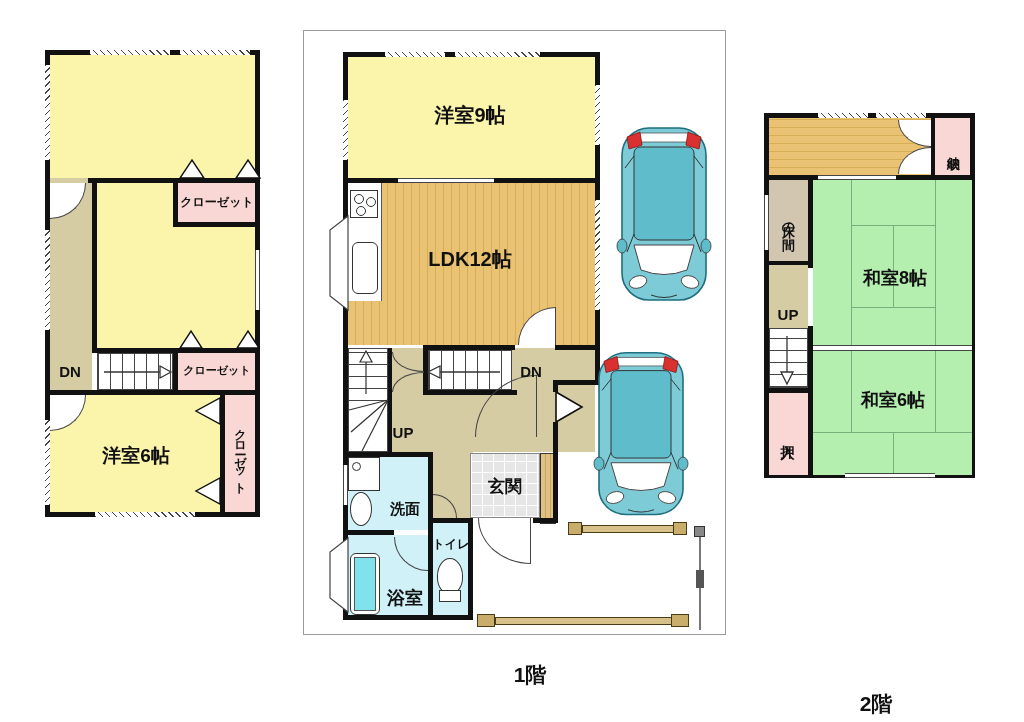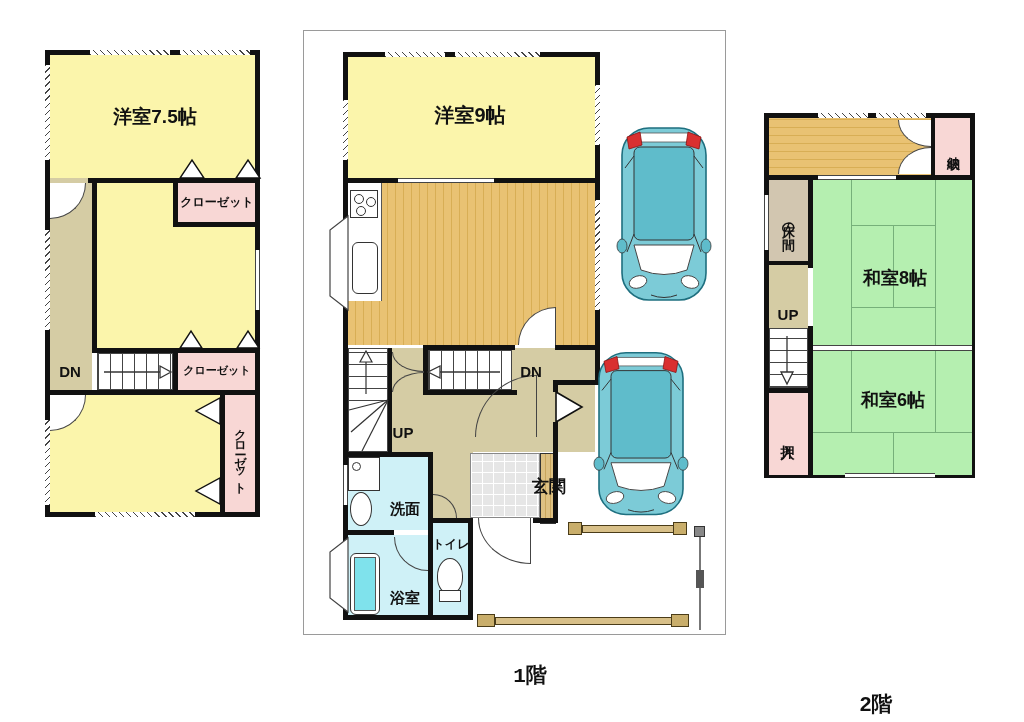--- a/index.html
+++ b/index.html
@@ -71,24 +71,24 @@
   <div class="arc arc-br" style="left:50px;top:395px;width:36px;height:36px;"></div>
 
   <div class="hatch-v" style="left:45px;top:65px;width:5px;height:95px;"></div>
   <div class="hatch-v" style="left:45px;top:230px;width:5px;height:100px;"></div>
   <div class="hatch-v" style="left:45px;top:420px;width:5px;height:85px;"></div>
   <div class="hatch-h" style="left:90px;top:50px;width:80px;height:5px;"></div>
   <div class="hatch-h" style="left:180px;top:50px;width:70px;height:5px;"></div>
   <div class="hatch-h" style="left:95px;top:512px;width:100px;height:5px;"></div>
   <div class="wint-v" style="left:255px;top:250px;width:5px;height:60px;"></div>
 
-  <div class="lbl" style="left:85px;top:104px;width:140px;height:26px;font-size:19px;">洋室7.5帖</div>
   <div class="lbl" style="left:180px;top:194px;width:74px;height:17px;font-size:12px;">クローゼット</div>
   <div class="lbl" style="left:52px;top:360px;width:36px;height:22px;font-size:15px;">DN</div>
   <div class="lbl" style="left:180px;top:362px;width:74px;height:17px;font-size:11px;">クローゼット</div>
+  <div class="lbl" style="left:66px;top:443px;width:140px;height:26px;font-size:19px;">洋室6帖</div>
   <div class="vlbl" style="left:228px;top:400px;width:24px;height:108px;font-size:12px;letter-spacing:0;">クローゼット</div>
 
   <div class="abs" style="left:303px;top:30px;width:423px;height:605px;border:1px solid #9a9a9a;background:#fff;box-sizing:border-box;"></div>
 
   <div class="abs yellow" style="left:348px;top:57px;width:247px;height:121px;"></div>
   <div class="abs woodv" style="left:348px;top:183px;width:247px;height:162px;"></div>
   <div class="abs" style="left:348px;top:183px;width:34px;height:118px;background:#fff;border-right:1px solid #555;box-sizing:border-box;"></div>
   <div class="fixt" style="left:350px;top:190px;width:28px;height:28px;"></div>
   <div class="abs" style="left:354px;top:194px;width:8px;height:8px;border:1px solid #333;border-radius:50%;"></div>
   <div class="abs" style="left:366px;top:197px;width:8px;height:8px;border:1px solid #333;border-radius:50%;"></div>
@@ -149,26 +149,27 @@
 
   <div class="hatch-h" style="left:385px;top:52px;width:60px;height:5px;"></div>
   <div class="hatch-h" style="left:455px;top:52px;width:85px;height:5px;"></div>
   <div class="hatch-v" style="left:595px;top:85px;width:5px;height:60px;"></div>
   <div class="hatch-v" style="left:595px;top:200px;width:5px;height:110px;"></div>
   <div class="hatch-v" style="left:343px;top:100px;width:5px;height:60px;"></div>
   <div class="wint-h" style="left:398px;top:178px;width:96px;height:5px;"></div>
   <div class="wint-v" style="left:343px;top:465px;width:5px;height:40px;"></div>
 
   <div class="lbl" style="left:400px;top:102px;width:140px;height:26px;font-size:20px;text-align:right;">洋室9帖</div>
+  <div class="lbl" style="left:400px;top:246px;width:140px;height:26px;font-size:20px;">LDK12帖</div>
   <div class="lbl" style="left:514px;top:360px;width:34px;height:22px;font-size:15px;">DN</div>
   <div class="lbl" style="left:388px;top:422px;width:30px;height:20px;font-size:15px;">UP</div>
   <div class="lbl" style="left:382px;top:499px;width:46px;height:20px;font-size:15px;">洗面</div>
-  <div class="lbl" style="left:382px;top:588px;width:46px;height:20px;font-size:15px;">浴室</div>
+  <div class="lbl" style="left:382px;top:588px;width:46px;height:20px;font-size:18px;">浴室</div>
   <div class="lbl" style="left:431px;top:536px;width:40px;height:16px;font-size:12px;">トイレ</div>
-  <div class="lbl" style="left:473px;top:475px;width:64px;height:22px;font-size:17px;padding-left:44px;">玄関</div>
+  <div class="lbl" style="left:473px;top:475px;width:64px;height:22px;font-size:17px;">玄関</div>
 
   <div class="abs" style="left:582px;top:525px;width:93px;height:8px;background:#D8C089;border:1px solid #4a3c18;box-sizing:border-box;"></div>
   <div class="abs" style="left:568px;top:522px;width:14px;height:13px;background:#C9AE6B;border:1px solid #4a3c18;box-sizing:border-box;"></div>
   <div class="abs" style="left:673px;top:522px;width:14px;height:13px;background:#C9AE6B;border:1px solid #4a3c18;box-sizing:border-box;"></div>
   <div class="abs" style="left:495px;top:617px;width:178px;height:8px;background:#D8C089;border:1px solid #4a3c18;box-sizing:border-box;"></div>
   <div class="abs" style="left:477px;top:614px;width:18px;height:13px;background:#C9AE6B;border:1px solid #4a3c18;box-sizing:border-box;"></div>
   <div class="abs" style="left:671px;top:614px;width:18px;height:13px;background:#C9AE6B;border:1px solid #4a3c18;box-sizing:border-box;"></div>
   <div class="abs" style="left:699px;top:530px;width:2px;height:100px;background:#777;"></div>
   <div class="abs" style="left:694px;top:526px;width:11px;height:11px;background:#888;border:1px solid #333;box-sizing:border-box;"></div>
   <div class="abs" style="left:696px;top:570px;width:8px;height:18px;background:#555;"></div>
@@ -208,21 +209,21 @@
   <div class="wint-h" style="left:845px;top:473px;width:90px;height:5px;"></div>
   <div class="wint-v" style="left:764px;top:195px;width:5px;height:55px;"></div>
 
   <div class="vlbl" style="left:939px;top:124px;width:28px;height:46px;font-size:13px;letter-spacing:0;">収納</div>
   <div class="vlbl" style="left:773px;top:185px;width:30px;height:72px;font-size:13px;letter-spacing:0;">床の間</div>
   <div class="lbl" style="left:770px;top:303px;width:36px;height:22px;font-size:15px;">UP</div>
   <div class="vlbl" style="left:773px;top:398px;width:30px;height:72px;font-size:14px;letter-spacing:0;">押入</div>
   <div class="lbl" style="left:845px;top:266px;width:100px;height:24px;font-size:18px;">和室8帖</div>
   <div class="lbl" style="left:843px;top:388px;width:100px;height:24px;font-size:18px;">和室6帖</div>
 
-  <div class="lbl" style="left:495px;top:661px;width:70px;height:28px;font-size:21px;font-weight:600;font-family:Liberation Mono, monospace;">1階</div>
+  <div class="lbl" style="left:495px;top:661px;width:70px;height:28px;font-size:21px;font-weight:600;">1階</div>
   <div class="lbl" style="left:841px;top:690px;width:70px;height:28px;font-size:21px;font-weight:600;">2階</div>
 
   <svg width="1024" height="722" viewBox="0 0 1024 722" style="left:0;top:0;pointer-events:none;">
     <defs>
       <g id="carShape">
         <rect x="3" y="4" width="84" height="172" rx="27" fill="#7CCBD7" stroke="#1E6F7F" stroke-width="1.6"></rect>
         <rect x="17" y="9" width="56" height="9" rx="4" fill="#fff" stroke="#555" stroke-width="0.8"></rect>
         <polygon points="8,13 21,8 23,21 10,25" fill="#D93030" stroke="#8a1212" stroke-width="0.8"></polygon>
         <polygon points="82,13 69,8 67,21 80,25" fill="#D93030" stroke="#8a1212" stroke-width="0.8"></polygon>
         <rect x="15" y="23" width="60" height="93" rx="6" fill="#5FBCCB" stroke="#333" stroke-width="1"></rect>

